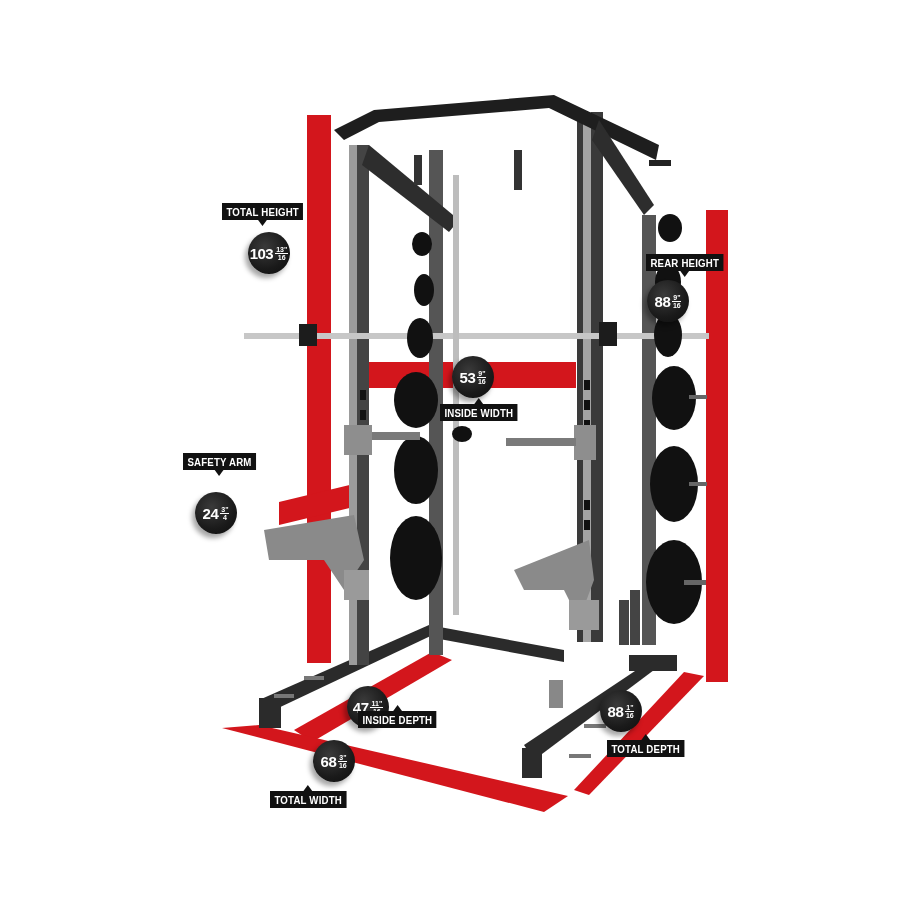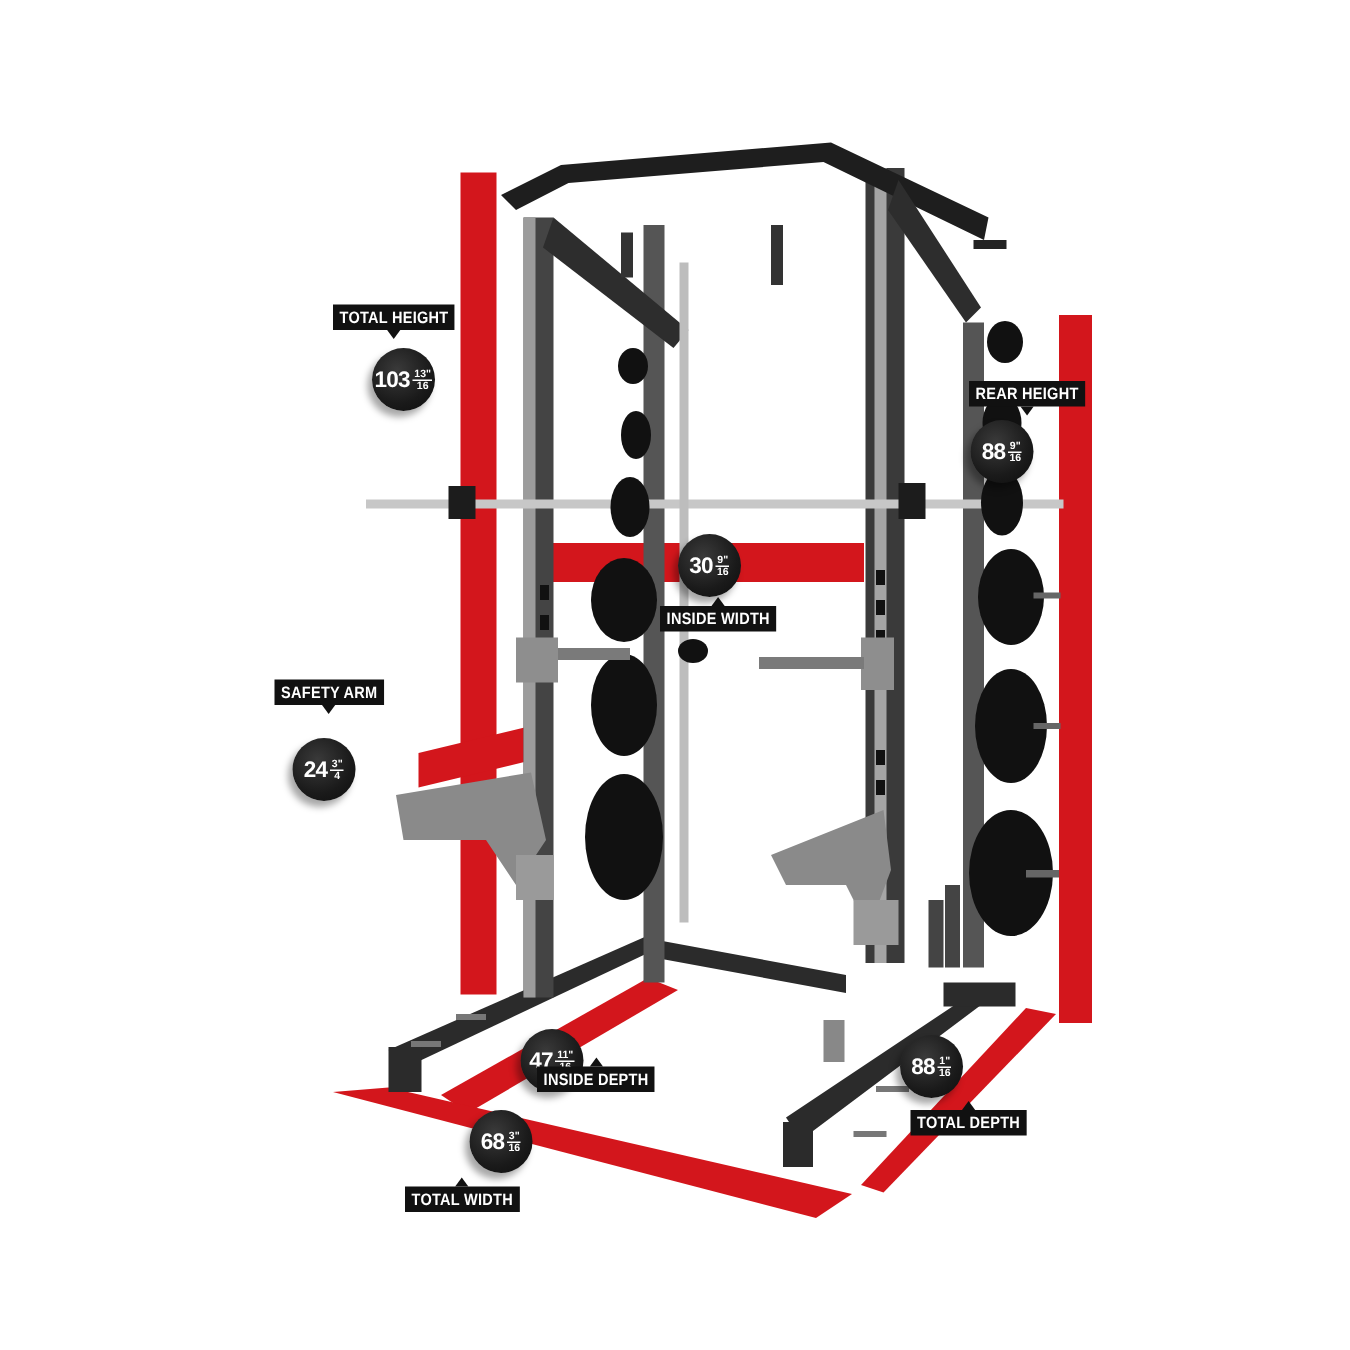--- a/index.html
+++ b/index.html
@@ -156,21 +156,21 @@
   <div class="tag arrow-down" style="left:646px; top:254px;">REAR HEIGHT</div>
   <div class="badge" style="left:647px; top:280px;">
     <span class="whole">88</span>
     <span class="frac">
         <span class="num">9"</span>
         <span>16</span>
       </span>
   </div>
 
   <div class="badge" style="left:452px; top:356px;">
-    <span class="whole">30</span>
+    <span class="whole">53</span>
     <span class="frac">
         <span class="num">9"</span>
         <span>16</span>
       </span>
   </div>
   <div class="tag arrow-up" style="left:440px; top:404px;">INSIDE WIDTH</div>
 
   <div class="tag arrow-down" style="left:183px; top:453px;">SAFETY ARM</div>
   <div class="badge" style="left:195px; top:492px;">
     <span class="whole">24</span>

